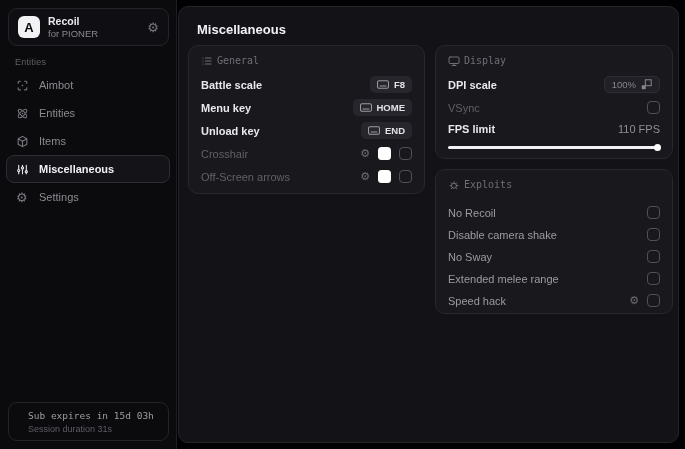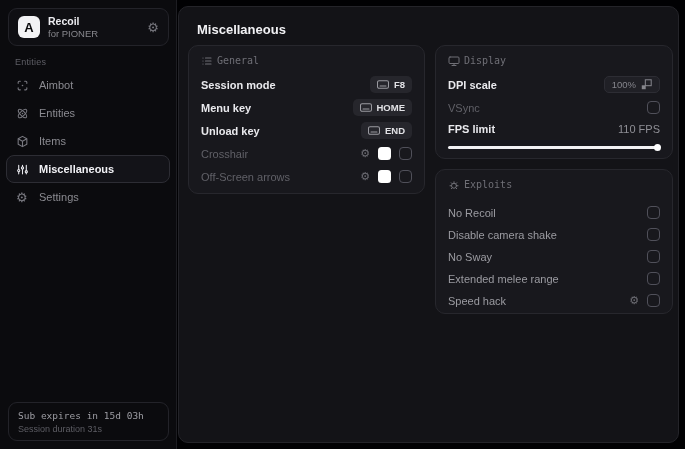--- a/index.html
+++ b/index.html
@@ -41,21 +41,21 @@
   }
   .nav-item .nicon { width:13px; height:13px; color:#797980; display:flex; }
   .nav-item .nicon svg { width:13px; height:13px; }
   .nav-item.selected {
     border-color:#2d2d34; background:#131318; color:#f1f1f5; font-weight:bold;
   }
   .nav-item.selected .nicon { color:#e9e9ee; }
 
   .footer-card {
     position:absolute; left:8px; bottom:8px; width:161px;
-    border:1px solid #232329; border-radius:9px; padding:7px 9px 6px;
+    border:1px solid #232329; border-radius:9px; padding:7px 19px 6px;
   }
   .sub-expiry { font-family:"DejaVu Sans Mono", monospace; font-size:9.5px; color:#9d9da3; white-space:nowrap; }
   .session    { font-size:9px; color:#5d5d64; margin-top:3px; }
 
   
   .content {
     position:absolute; left:178px; top:6px; width:501px; height:437px;
     background:#131317; border:1px solid #242429; border-radius:10px;
   }
   .page-title { position:absolute; left:18px; top:15px; margin:0; font-size:13px; font-weight:bold; color:#f2f2f5; }
@@ -179,21 +179,21 @@
       <div class="card-header">
         <span style="display:flex;">
           <svg viewBox="0 0 24 24" fill="none" stroke="currentColor" stroke-width="2.4" stroke-linecap="round">
               <path d="M4 6h.01M4 12h.01M4 18h.01M9 6h11M9 12h11M9 18h11"></path>
             </svg>
         </span>
         <span>General</span>
       </div>
 
       <div class="row">
-        <span class="row-label bold">Session mode</span>
+        <span class="row-label bold">Battle scale</span>
         <span class="row-right">
           <span class="chip">
             <svg width="12" height="9" viewBox="0 0 14 10" fill="none" stroke="currentColor" stroke-width="1.2">
                 <rect x="0.6" y="0.6" width="12.8" height="8.8" rx="1.8"></rect>
                 <path d="M3.5 6.8h7" stroke-linecap="round"></path>
               </svg>
             <span>F8</span>
           </span>
         </span>
       </div>

